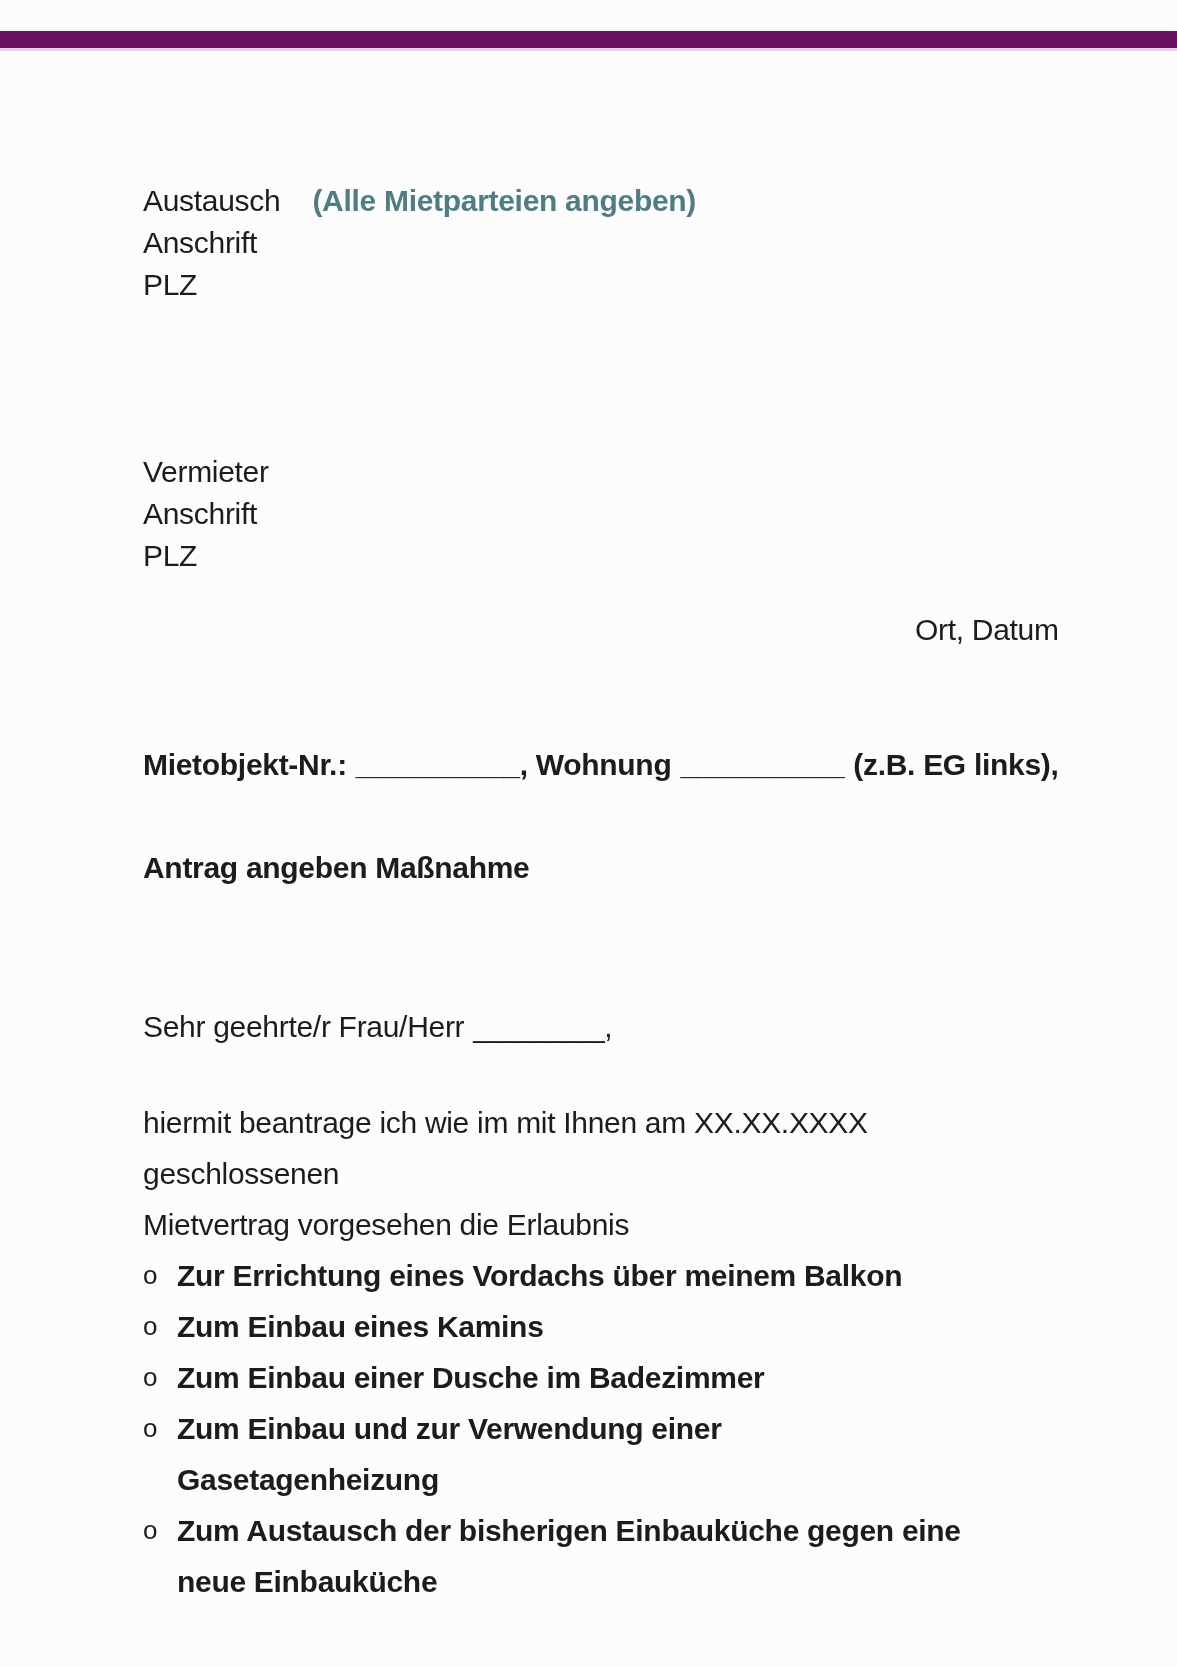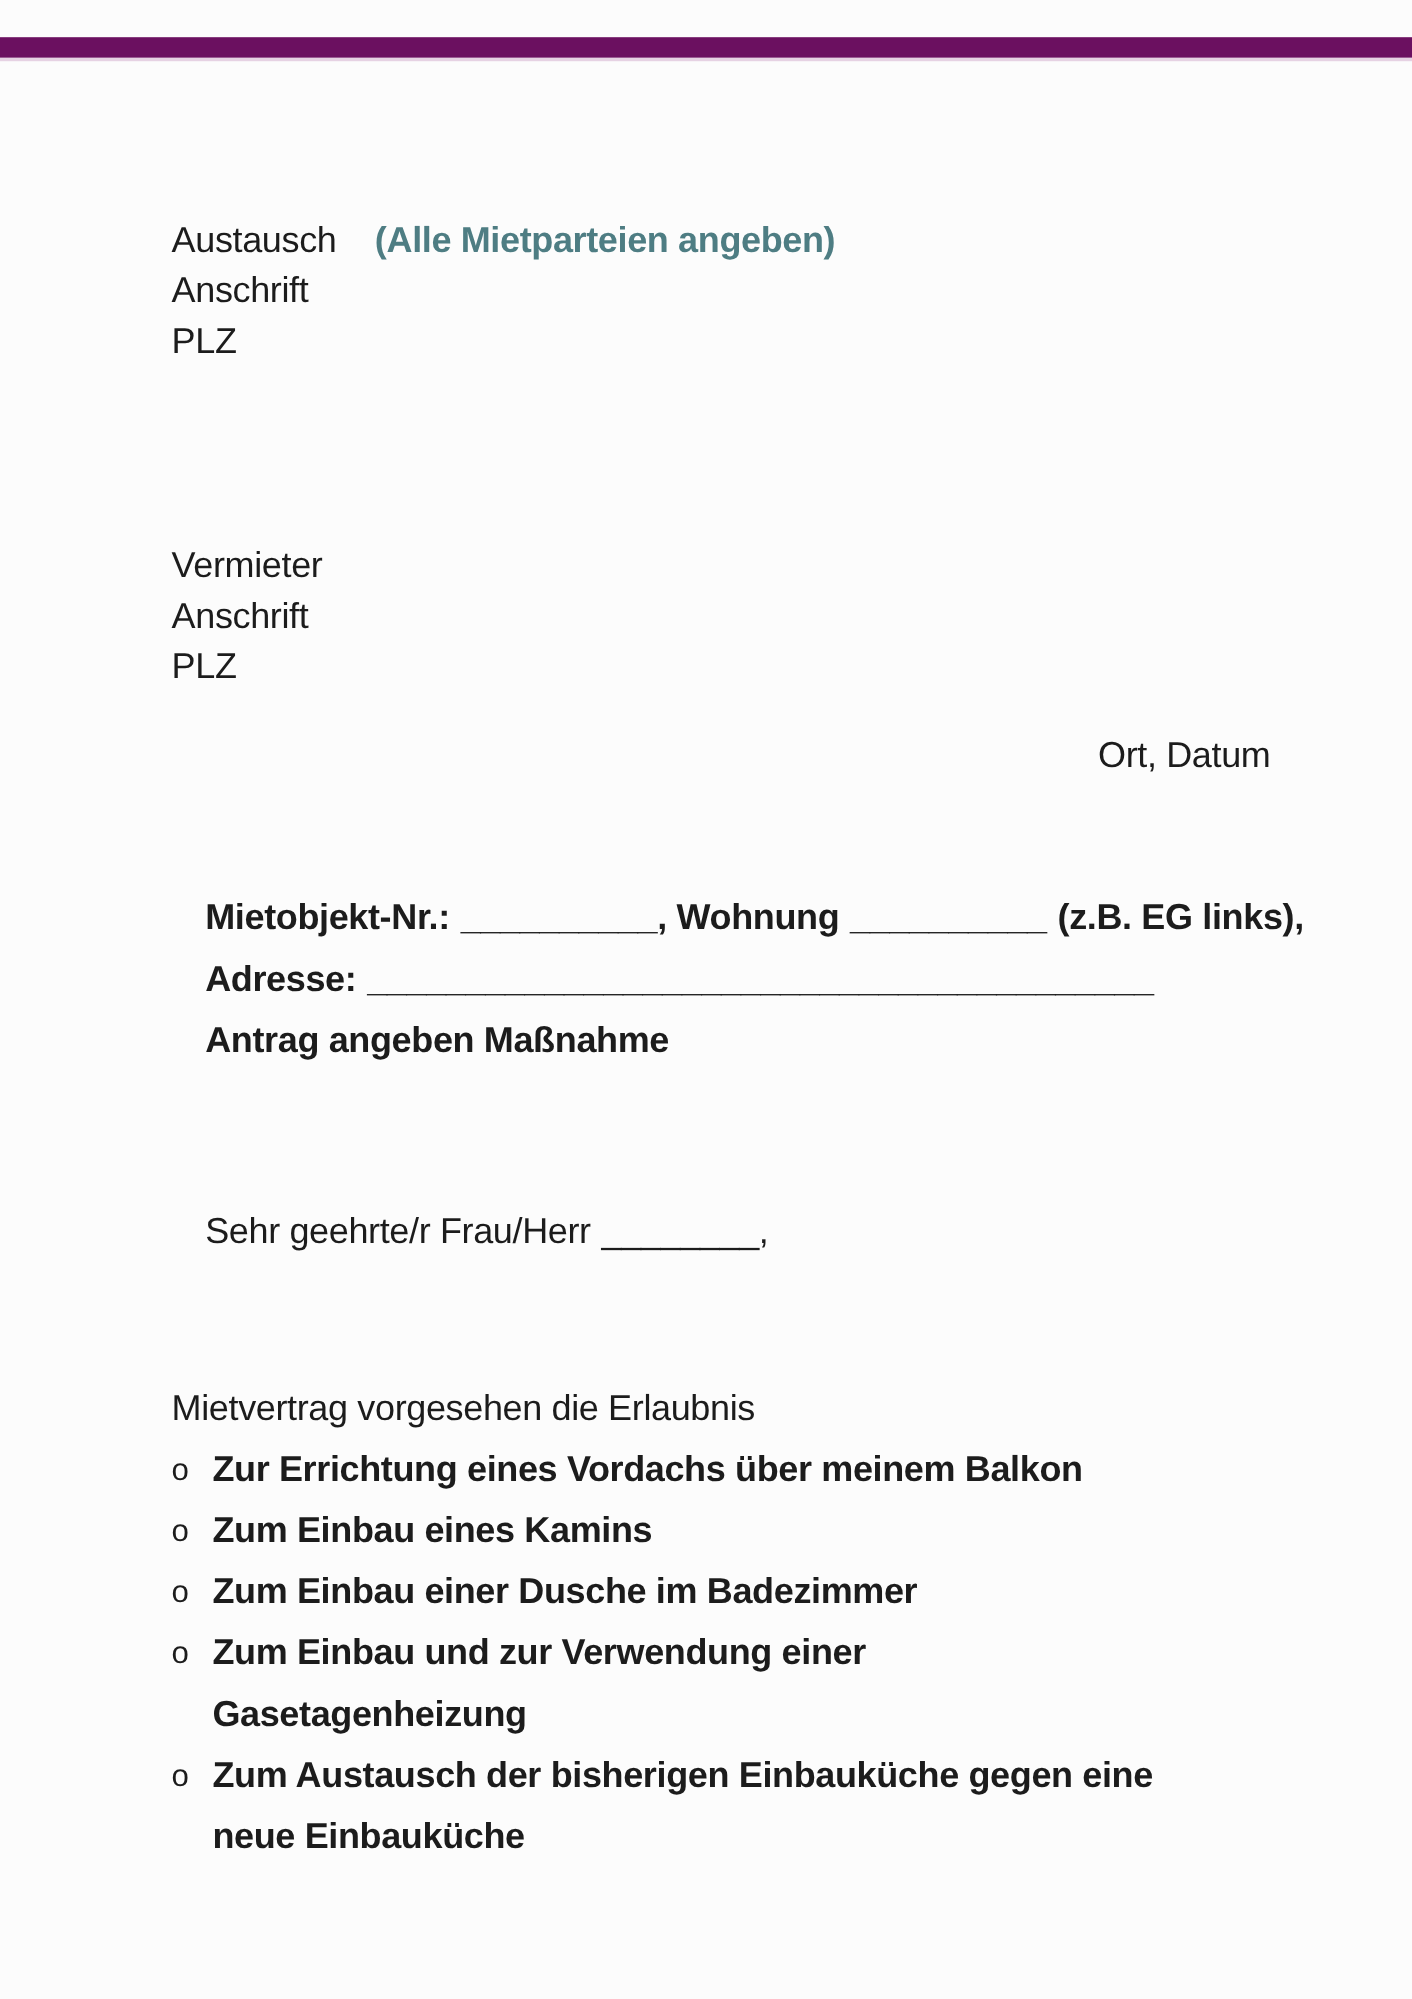--- a/index.html
+++ b/index.html
@@ -47,21 +47,21 @@
     color: var(--accent_teal);
     font-weight: bold;
     margin-left: 32px;
   }
   .place-date {
     position: absolute;
     left: 915px;
     top: 609px;
     line-height: 42px;
   }
-  .line { position: absolute; left: 143px; line-height: 51px; margin-left: 28px; }
+  .line { position: absolute; left: 143px; line-height: 51px; }
   .bold { font-weight: bold; }
   .property-line { top: 739px; }
   .address-line  { top: 791px; }
   .subject-heading { top: 842px; }
   .salutation-line { top: 1001px; }
   .blank { font-weight: inherit; }
   .sp { margin-left: 9px; }
   .letter-body {
     position: absolute;
     left: 143px;
@@ -100,29 +100,28 @@
   <div class="addr-block landlord-block txt">
     <div>Vermieter</div>
     <div>Anschrift</div>
     <div>PLZ</div>
   </div>
 
   <div class="place-date txt">Ort, Datum</div>
 
   <div class="line txt bold property-line"><span>Mietobjekt-Nr.:</span><span class="blank sp">__________</span><span>, Wohnung</span><span class="blank sp">__________</span><span class="sp">(z.B. EG links),</span></div>
 
-  <div class="line txt bold address-line"><span>Adresse:</span><span class="blank sp">________________________________________</span></div>
 
   <div class="line txt bold subject-heading">Antrag angeben Maßnahme</div>
 
   <div class="line txt salutation-line"><span>Sehr geehrte/r Frau/Herr</span><span class="blank sp">________</span><span>,</span></div>
 
   <div class="letter-body">
     <p>
-      <br>
+      <span>hiermit beantrage ich wie im mit Ihnen am XX.XX.XXXX geschlossenen</span><br>
       <span>Mietvertrag vorgesehen die Erlaubnis</span>
     </p>
     <ul class="request-list">
       <li>
         <span class="bullet-marker">o</span>
         <span class="li-text">Zur Errichtung eines Vordachs über meinem Balkon</span>
       </li>
       <li>
         <span class="bullet-marker">o</span>
         <span class="li-text">Zum Einbau eines Kamins</span>

